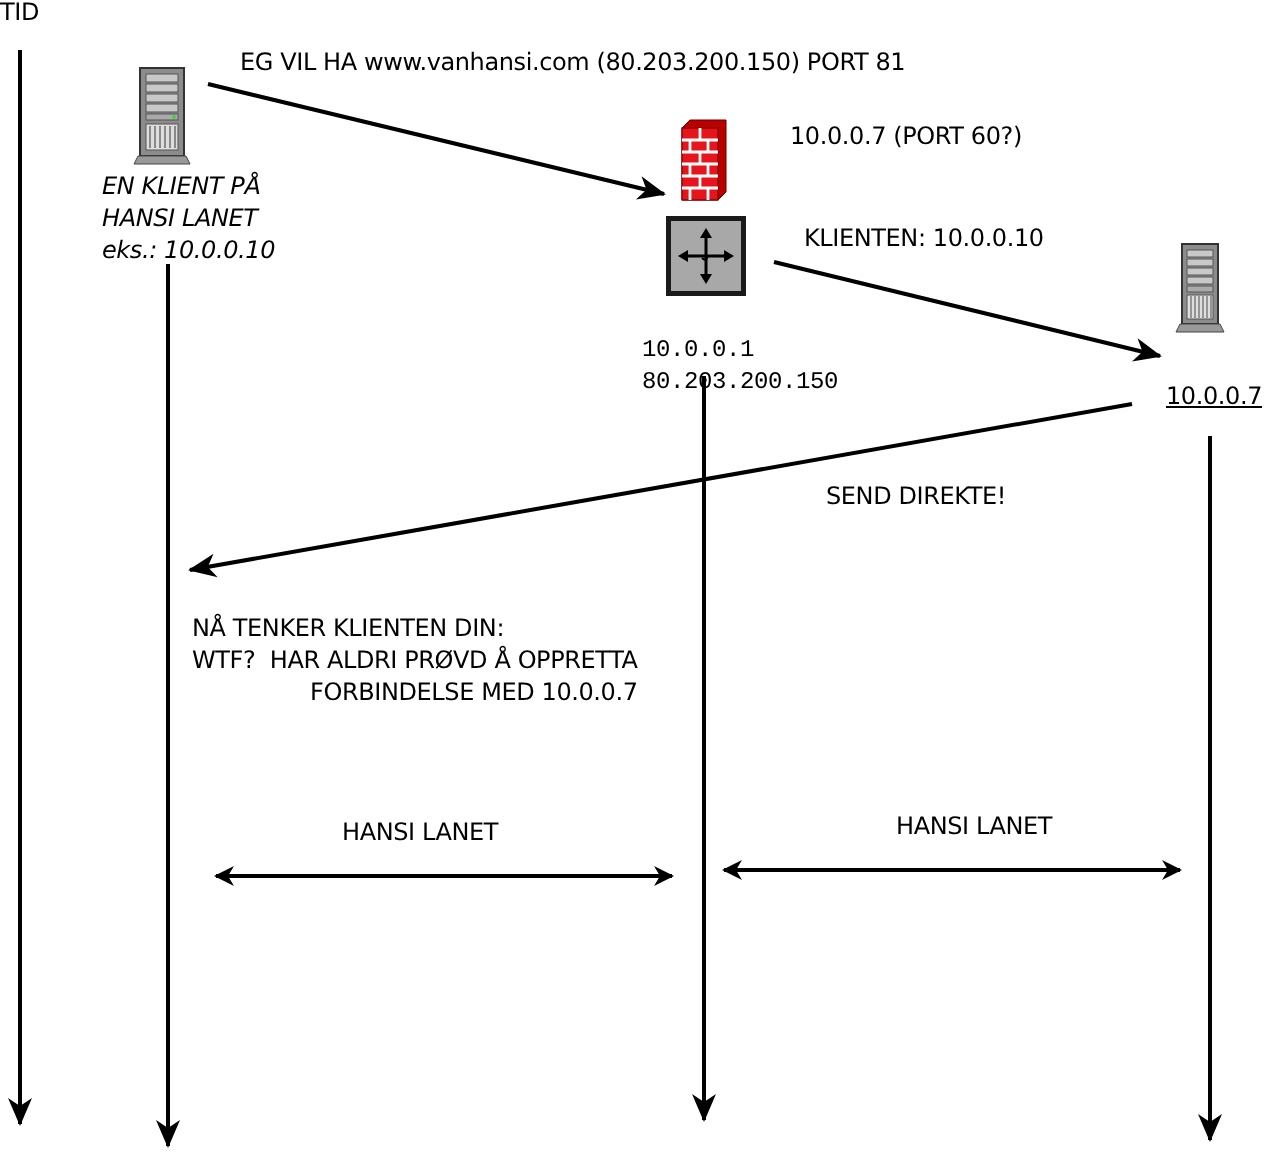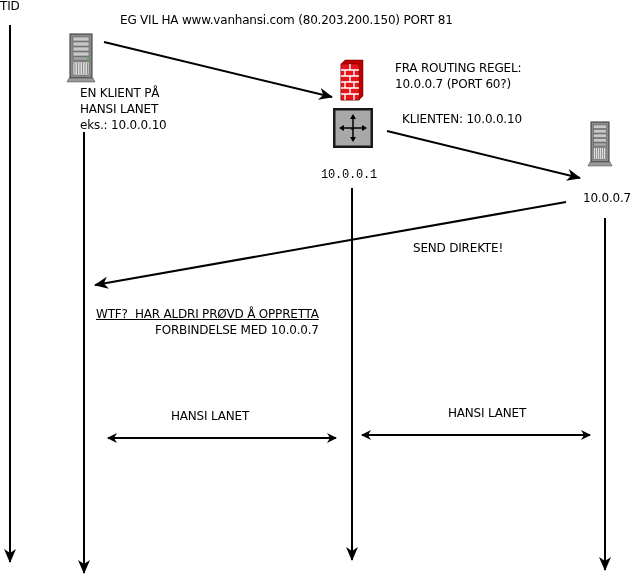--- a/index.html
+++ b/index.html
@@ -72,44 +72,45 @@
     <rect x="2.5" y="16.5" width="13" height="3.5" fill="#c8c8c8" stroke="#555" stroke-width="0.5"></rect>
     <rect x="2.5" y="21" width="13" height="3" fill="#aaa" stroke="#555" stroke-width="0.5"></rect>
     <rect x="2.5" y="25.5" width="13" height="12" fill="#ddd" stroke="#555" stroke-width="0.5"></rect>
     <path d="M4.5,26 V37 M6.5,26 V37 M8.5,26 V37 M10.5,26 V37 M12.5,26 V37 M14.5,26 V37" stroke="#666" stroke-width="0.6"></path>
     <path d="M-3,44 L-1,40 L19,40 L21,44 Z" fill="#999" stroke="#444" stroke-width="0.5"></path>
   </g>
 </svg>
 
 <div class="lbl" style="left:0px; top:-2px;">TID</div>
 
-<div class="lbl" style="left:120px; top:12px;">EG VIL HA www.vanhansi.com (80.203.200.150) PORT 81</div>
+<div class="lbl" style="left:120px; top:23px;">EG VIL HA www.vanhansi.com (80.203.200.150) PORT 81</div>
 
-<div style="position:absolute; left:80px; top:85px;">
+<div style="position:absolute; left:51px; top:85px;font-style:italic;">
   <div class="lbl" style="position:relative;">EN KLIENT PÅ</div>
   <div class="lbl" style="position:relative;">HANSI LANET</div>
   <div class="lbl" style="position:relative;">eks.: 10.0.0.10</div>
 </div>
 
 <div style="position:absolute; left:395px; top:60px;">
-  <div class="lbl" style="position:relative;">FRA ROUTING REGEL:</div>
   <div class="lbl" style="position:relative;">10.0.0.7 (PORT 60?)</div>
 </div>
 
 <div class="lbl" style="left:402px; top:111px;">KLIENTEN: 10.0.0.10</div>
 
 <div style="position:absolute; left:321px; top:167px;font-family:Liberation Mono, monospace;">
   <div class="lbl" style="position:relative;">10.0.0.1</div>
+  <div class="lbl" style="position:relative;">80.203.200.150</div>
 </div>
 
-<div class="lbl" style="left:583px; top:190px;">10.0.0.7</div>
+<div class="lbl" style="left:583px; top:190px;text-decoration:underline;">10.0.0.7</div>
 
 <div style="position:absolute; left:397px; top:240px;">
   <div class="lbl" style="position:relative;margin-left:16px;">SEND DIREKTE!</div>
 </div>
 
 <div style="position:absolute; left:96px; top:306px;">
-  <div class="lbl" style="position:relative;text-decoration:underline;">WTF?  HAR ALDRI PRØVD Å OPPRETTA</div>
+  <div class="lbl" style="position:relative;">NÅ TENKER KLIENTEN DIN:</div>
+  <div class="lbl" style="position:relative;">WTF?  HAR ALDRI PRØVD Å OPPRETTA</div>
   <div class="lbl" style="position:relative;text-align:right;">FORBINDELSE MED 10.0.0.7</div>
 </div>
 
 <div class="lbl" style="left:171px; top:408px;">HANSI LANET</div>
 <div class="lbl" style="left:448px; top:405px;">HANSI LANET</div>
 
 </body></html>

